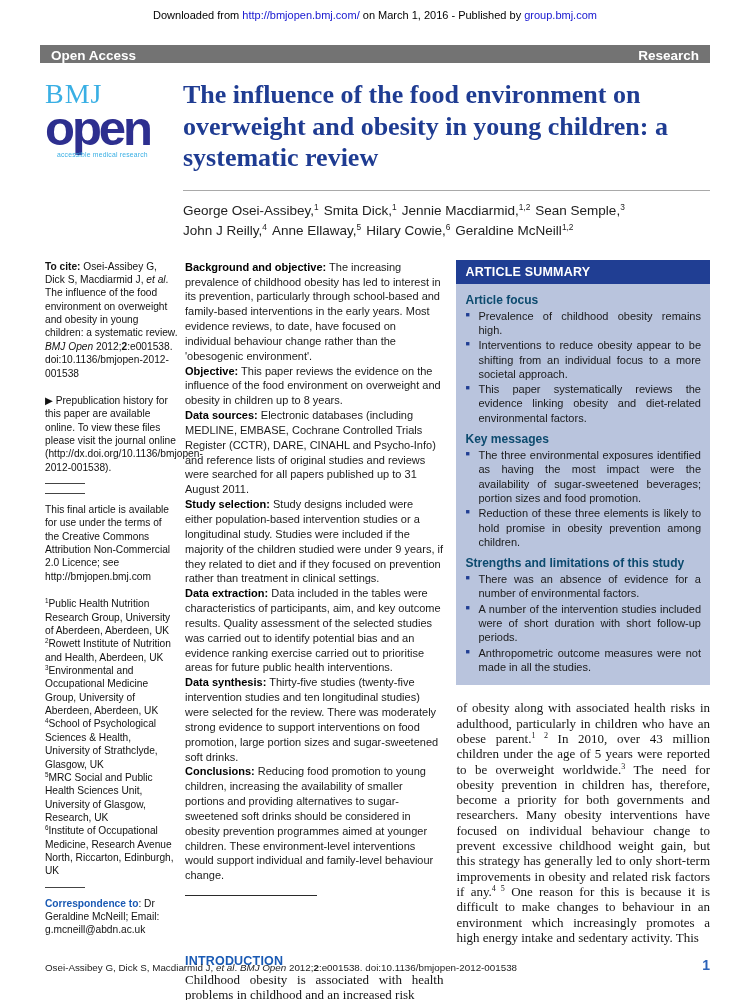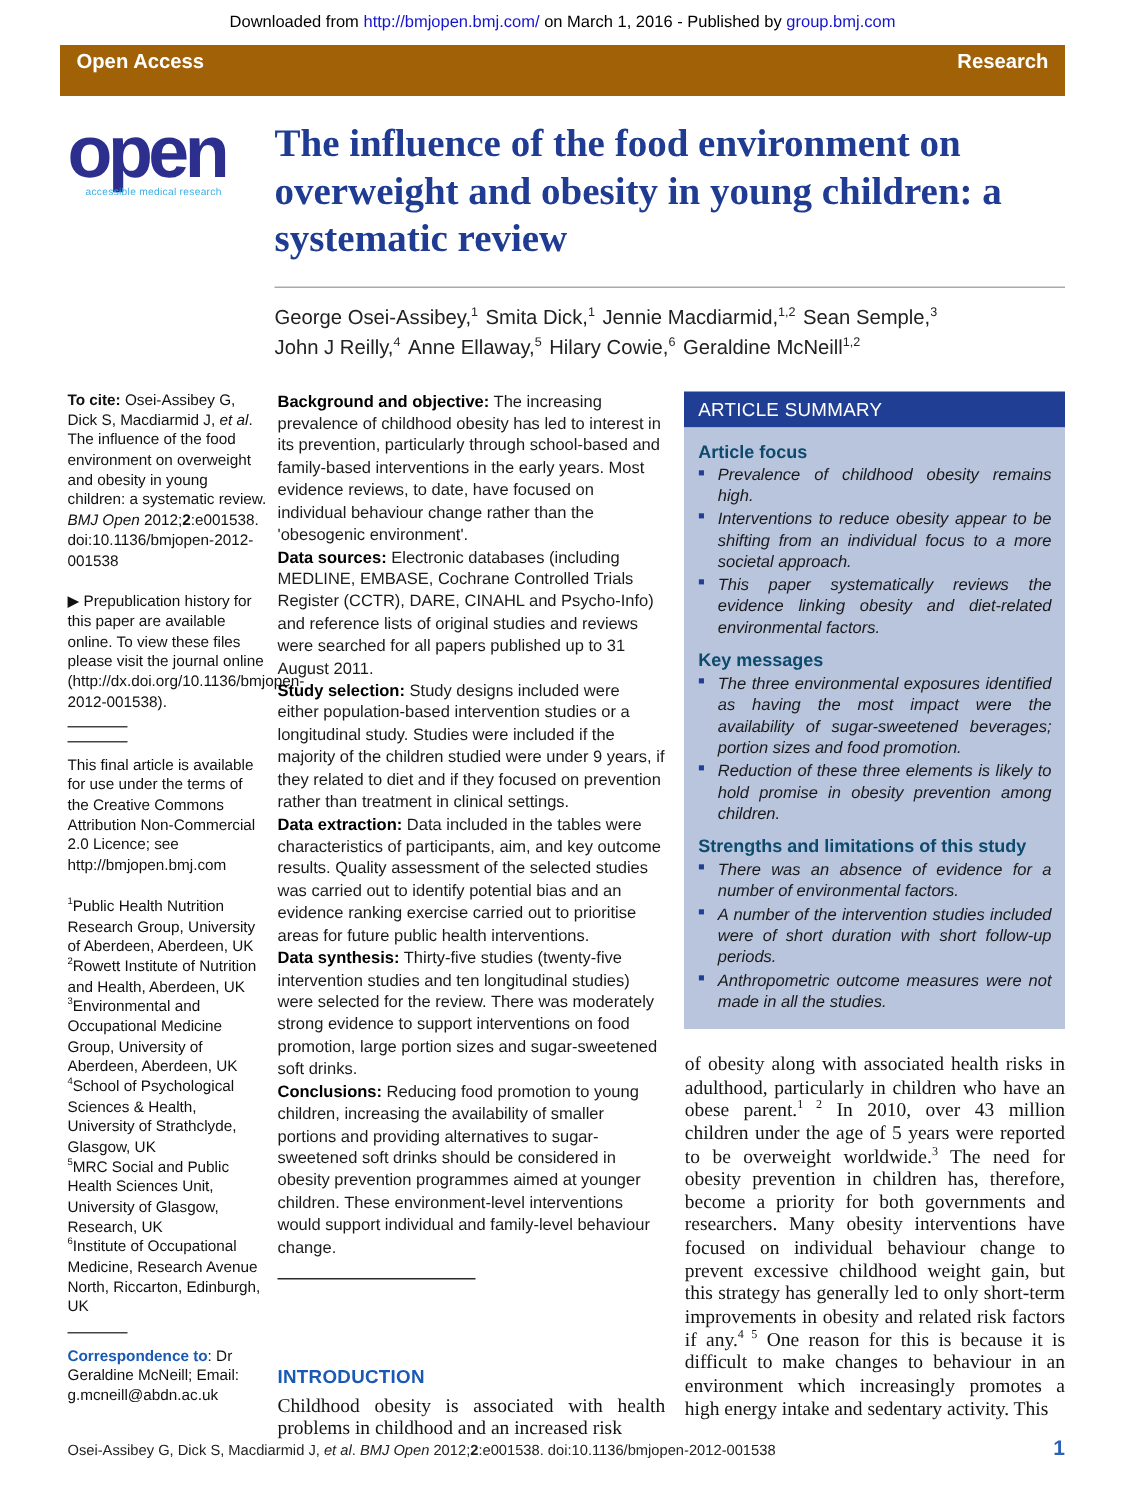--- a/index.html
+++ b/index.html
@@ -2,21 +2,21 @@
 <html><head>
 <meta charset="utf-8">
 <style>
   * { margin:0; padding:0; box-sizing:border-box; }
   body { background:#888; font-family:"Liberation Sans", sans-serif; }
   .page { position:relative; width:750px; height:1000px; background:#fff; margin:0 auto; overflow:hidden; color:#1a1a1a; }
 
   .dl-notice { text-align:center; font-size:11px; padding-top:9px; color:#000; }
   .dl-notice a { color:#1515d0; text-decoration:none; }
 
-  .topbar { margin:9px 40px 0 40px; background:#a16207; color:#fff; display:flex; justify-content:space-between; align-items:center; padding:3px 11px 16px; font-weight:bold; font-size:13.5px; }
+  .topbar { margin:24px 40px 0 40px; background:#737373; color:#fff; display:flex; justify-content:space-between; align-items:center; padding:3px 11px 0; font-weight:bold; font-size:13.5px; }
 
   .masthead { display:flex; margin:16px 40px 0 45px; }
   .logo { width:138px; padding-top:2px; }
   .logo-bmj { color:#39afe4; font-family:"Liberation Serif", serif; font-size:28px; line-height:0.95; letter-spacing:1px; }
   .logo-open { color:#2d2f8f; font-weight:bold; font-size:49px; line-height:0.82; letter-spacing:-3px; }
   .logo-tagline { color:#39afe4; font-size:6.8px; margin:3px 0 0 12px; letter-spacing:0.2px; }
   .title-col { flex:1; }
   .title { font-family:"Liberation Serif", serif; color:#1f3c92; font-size:26px; line-height:1.22; font-weight:bold; margin-bottom:16px; }
   .authors-rule { border-top:1px solid #a9a9a9; margin-bottom:10px; }
   .authors { font-size:13.5px; color:#222; line-height:1.5; }
@@ -35,25 +35,25 @@
   .affil { margin:0; }
 
   .sec-heading { color:#1a5ab4; font-weight:bold; font-size:12.5px; margin-bottom:4px; letter-spacing:0.2px; }
   .abs-par { font-size:11px; line-height:1.35; }
   .abs-par b { color:#000; }
   .abstract-divider { border-top:1.5px solid #2a2a2a; width:132px; margin-top:12px; }
   .intro { margin-top:58px; }
   .body-serif { font-family:"Liberation Serif", serif; font-size:13px; line-height:1.18; text-align:justify; color:#141414; }
 
   .summary-box { margin-bottom:15px; }
-  .summary-header { background:#203e93; color:#fff; font-weight:normal; font-size:12.5px; padding:5px 9px; letter-spacing:0.2px; }
+  .summary-header { background:#203e93; color:#fff; font-weight:bold; font-size:12.5px; padding:5px 9px; letter-spacing:0.2px; }
   .summary-body { background:#b9c4dd; padding:7px 9px 10px; }
   .sum-heading { color:#0c4a6e; font-weight:bold; font-size:12px; margin:7px 0 2px; }
   .summary-body ul { list-style:none; }
-  .summary-body li { font-size:11px; line-height:1.3; text-align:justify; padding-left:13px; position:relative; margin-bottom:1px;font-style:italic; }
+  .summary-body li { font-size:11px; line-height:1.3; text-align:justify; padding-left:13px; position:relative; margin-bottom:1px; }
   .summary-body li::before { content:"■"; position:absolute; left:0; top:1px; font-size:7px; color:#203e93; }
 
   .footer { position:absolute; left:45px; right:40px; bottom:27px; display:flex; justify-content:space-between; align-items:flex-end; font-size:9.8px; color:#222; }
   .page-num { color:#2b62b8; font-weight:bold; font-size:14px; }
 </style>
 </head>
 <body>
 
 <div class="page">
 
@@ -61,20 +61,21 @@
     <span>Downloaded from </span><a href="#">http://bmjopen.bmj.com/</a><span> on March 1, 2016 - Published by </span><a href="#">group.bmj.com</a>
   </div>
 
   <div class="topbar">
     <span>Open Access</span>
     <span>Research</span>
   </div>
 
   <div class="masthead">
     <div class="logo">
+      <div class="logo-bmj">BMJ</div>
       <div class="logo-open">open</div>
       <div class="logo-tagline">accessible medical research</div>
     </div>
     <div class="title-col">
       <div class="title">The influence of the food environment on overweight and obesity in young children: a systematic review</div>
       <div class="authors-rule"></div>
       <div class="authors">
         <span class="author"><span>George Osei-Assibey,</span><sup>1</sup></span><span class="author"><span>Smita Dick,</span><sup>1</sup></span><span class="author"><span>Jennie Macdiarmid,</span><sup>1,2</sup></span><span class="author"><span>Sean Semple,</span><sup>3</sup></span><br>
         <span class="author"><span>John J Reilly,</span><sup>4</sup></span><span class="author"><span>Anne Ellaway,</span><sup>5</sup></span><span class="author"><span>Hilary Cowie,</span><sup>6</sup></span><span class="author"><span>Geraldine McNeill</span><sup>1,2</sup></span>
       </div>
@@ -110,20 +111,21 @@
 
       <div class="side-rule"></div>
 
       <div class="side-block">
         <span class="blue-bold">Correspondence to</span><span>: Dr Geraldine McNeill; Email: g.mcneill@abdn.ac.uk</span>
       </div>
     </div>
 
     <div class="col-mid">
       <div class="abs-par"><b>Background and objective:</b><span> The increasing prevalence of childhood obesity has led to interest in its prevention, particularly through school-based and family-based interventions in the early years. Most evidence reviews, to date, have focused on individual behaviour change rather than the 'obesogenic environment'.</span></div>
+      <div class="abs-par"><b>Objective:</b><span> This paper reviews the evidence on the influence of the food environment on overweight and obesity in children up to 8 years.</span></div>
       <div class="abs-par"><b>Data sources:</b><span> Electronic databases (including MEDLINE, EMBASE, Cochrane Controlled Trials Register (CCTR), DARE, CINAHL and Psycho-Info) and reference lists of original studies and reviews were searched for all papers published up to 31 August 2011.</span></div>
       <div class="abs-par"><b>Study selection:</b><span> Study designs included were either population-based intervention studies or a longitudinal study. Studies were included if the majority of the children studied were under 9 years, if they related to diet and if they focused on prevention rather than treatment in clinical settings.</span></div>
       <div class="abs-par"><b>Data extraction:</b><span> Data included in the tables were characteristics of participants, aim, and key outcome results. Quality assessment of the selected studies was carried out to identify potential bias and an evidence ranking exercise carried out to prioritise areas for future public health interventions.</span></div>
       <div class="abs-par"><b>Data synthesis:</b><span> Thirty-five studies (twenty-five intervention studies and ten longitudinal studies) were selected for the review. There was moderately strong evidence to support interventions on food promotion, large portion sizes and sugar-sweetened soft drinks.</span></div>
       <div class="abs-par"><b>Conclusions:</b><span> Reducing food promotion to young children, increasing the availability of smaller portions and providing alternatives to sugar-sweetened soft drinks should be considered in obesity prevention programmes aimed at younger children. These environment-level interventions would support individual and family-level behaviour change.</span></div>
       <div class="abstract-divider"></div>
 
       <div class="intro">
         <div class="sec-heading">INTRODUCTION</div>
         <p class="body-serif">Childhood obesity is associated with health problems in childhood and an increased risk</p>

